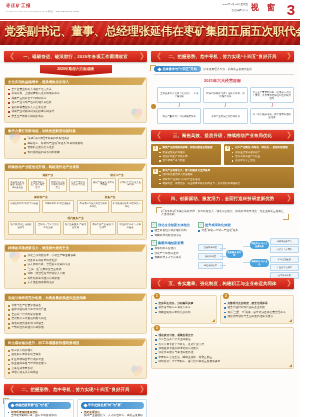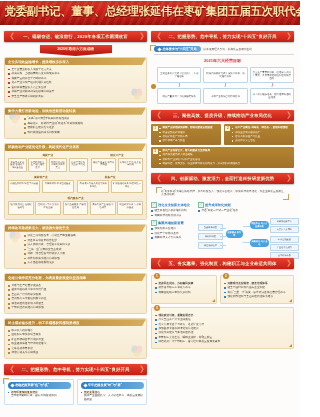--- a/index.html
+++ b/index.html
@@ -147,20 +147,32 @@
     border-left:3px solid transparent;border-bottom:3px solid #c98a2c;}
   .row2{display:flex;gap:3px;}
 
   .hl{color:#1f6fb2;font-weight:bold;}
 </style>
 </head>
 <body>
 
 <div class="page">
 
+  <div class="masthead">
+    <div class="mh-logo">枣庄矿工报</div>
+    <div class="mh-sub">ZAOZHUANG KUANGGONG BAO</div>
+    <div class="mh-web">
+      <span>网址：</span><span>ZZKGB.ZMJT.COM</span>
+    </div>
+    <div class="mh-date">2021年1月15日 星期五</div>
+    <div class="mh-date2">责任编辑 肖 洁</div>
+    <div class="mh-sec">视 窗</div>
+    <div class="mh-page">3</div>
+    <div class="mh-rule"></div>
+  </div>
 
   <div class="headband">
     <div class="headline">党委副书记、董事、总经理张延伟在枣矿集团五届五次职代会上所作工作报告解读</div>
   </div>
 
   <div class="cols">
 
     <div class="col">
 
       <div class="chapter">

